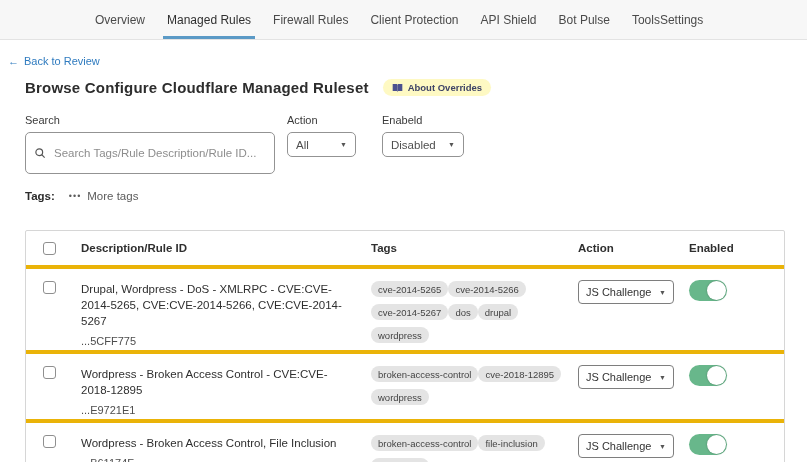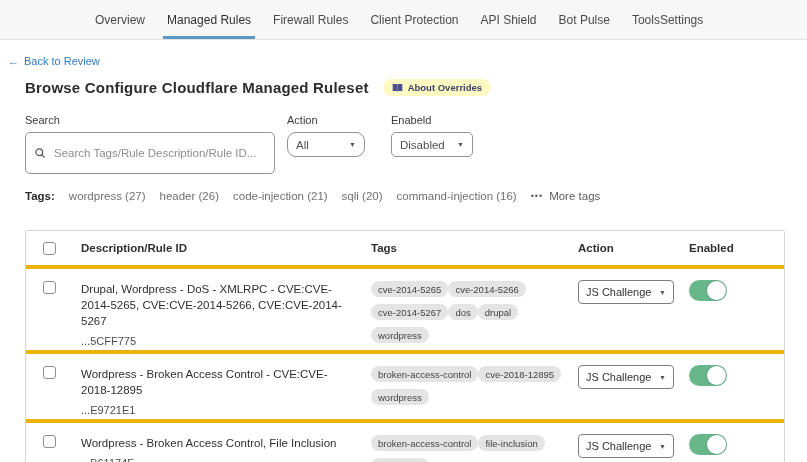--- a/index.html
+++ b/index.html
@@ -57,21 +57,21 @@
     border:0; outline:0; flex:1; font-size:11.5px; color:#333;
     font-family:inherit; background:transparent; min-width:0;
   }
   .search-box input::placeholder { color:#8d8d8d; }
   .select {
     display:flex; align-items:center; justify-content:space-between;
     height:25px; border:1px solid #939393; border-radius:5px;
     padding:0 8px; font-size:11.5px; color:#4f4f4f; background:#fff; cursor:pointer;
   }
   .caret { font-size:7px; color:#555; margin-left:6px; flex:none; }
-  .fg-action { margin-left:12px; }  .fg-action .select { width:78px;border-radius:9px; }
+  .fg-action { margin-left:12px; }  .fg-action .select { width:69px; }
   .fg-enabled { margin-left:26px; } .fg-enabled .select { width:82px; }
 
   
   .tagsbar { display:flex; align-items:center; gap:14px; margin-top:16px; font-size:11.5px; }
   .tagsbar .tlabel { color:#2b2b2b; font-weight:600; }
   .titem { color:#707070; cursor:pointer; white-space:nowrap; }
   .more { color:#5c5c5c; display:inline-flex; align-items:center; gap:6px; cursor:pointer; }
   .more .dots { letter-spacing:1px; font-size:9px; color:#5c5c5c; }
 
   
@@ -175,27 +175,20 @@
       <label>Enabeld</label>
       <div class="select">
         <span>Disabled</span>
         <span class="caret">▼</span>
       </div>
     </div>
   </div>
 
   <div class="tagsbar">
     <span class="tlabel">Tags:</span>
-    <span id="tag-items" style="display:flex;gap:14px;">
-        <span class="titem">wordpress (27)</span>
-        <span class="titem">header (26)</span>
-        <span class="titem">code-injection (21)</span>
-        <span class="titem">sqli (20)</span>
-        <span class="titem">command-injection (16)</span>
-      </span>
     <span class="more">
       <span class="dots">•••</span>
       <span>More tags</span>
     </span>
   </div>
 
   <div class="table">
     <div class="thead">
       <div class="cell c-check">
         <div class="checkbox"></div>

